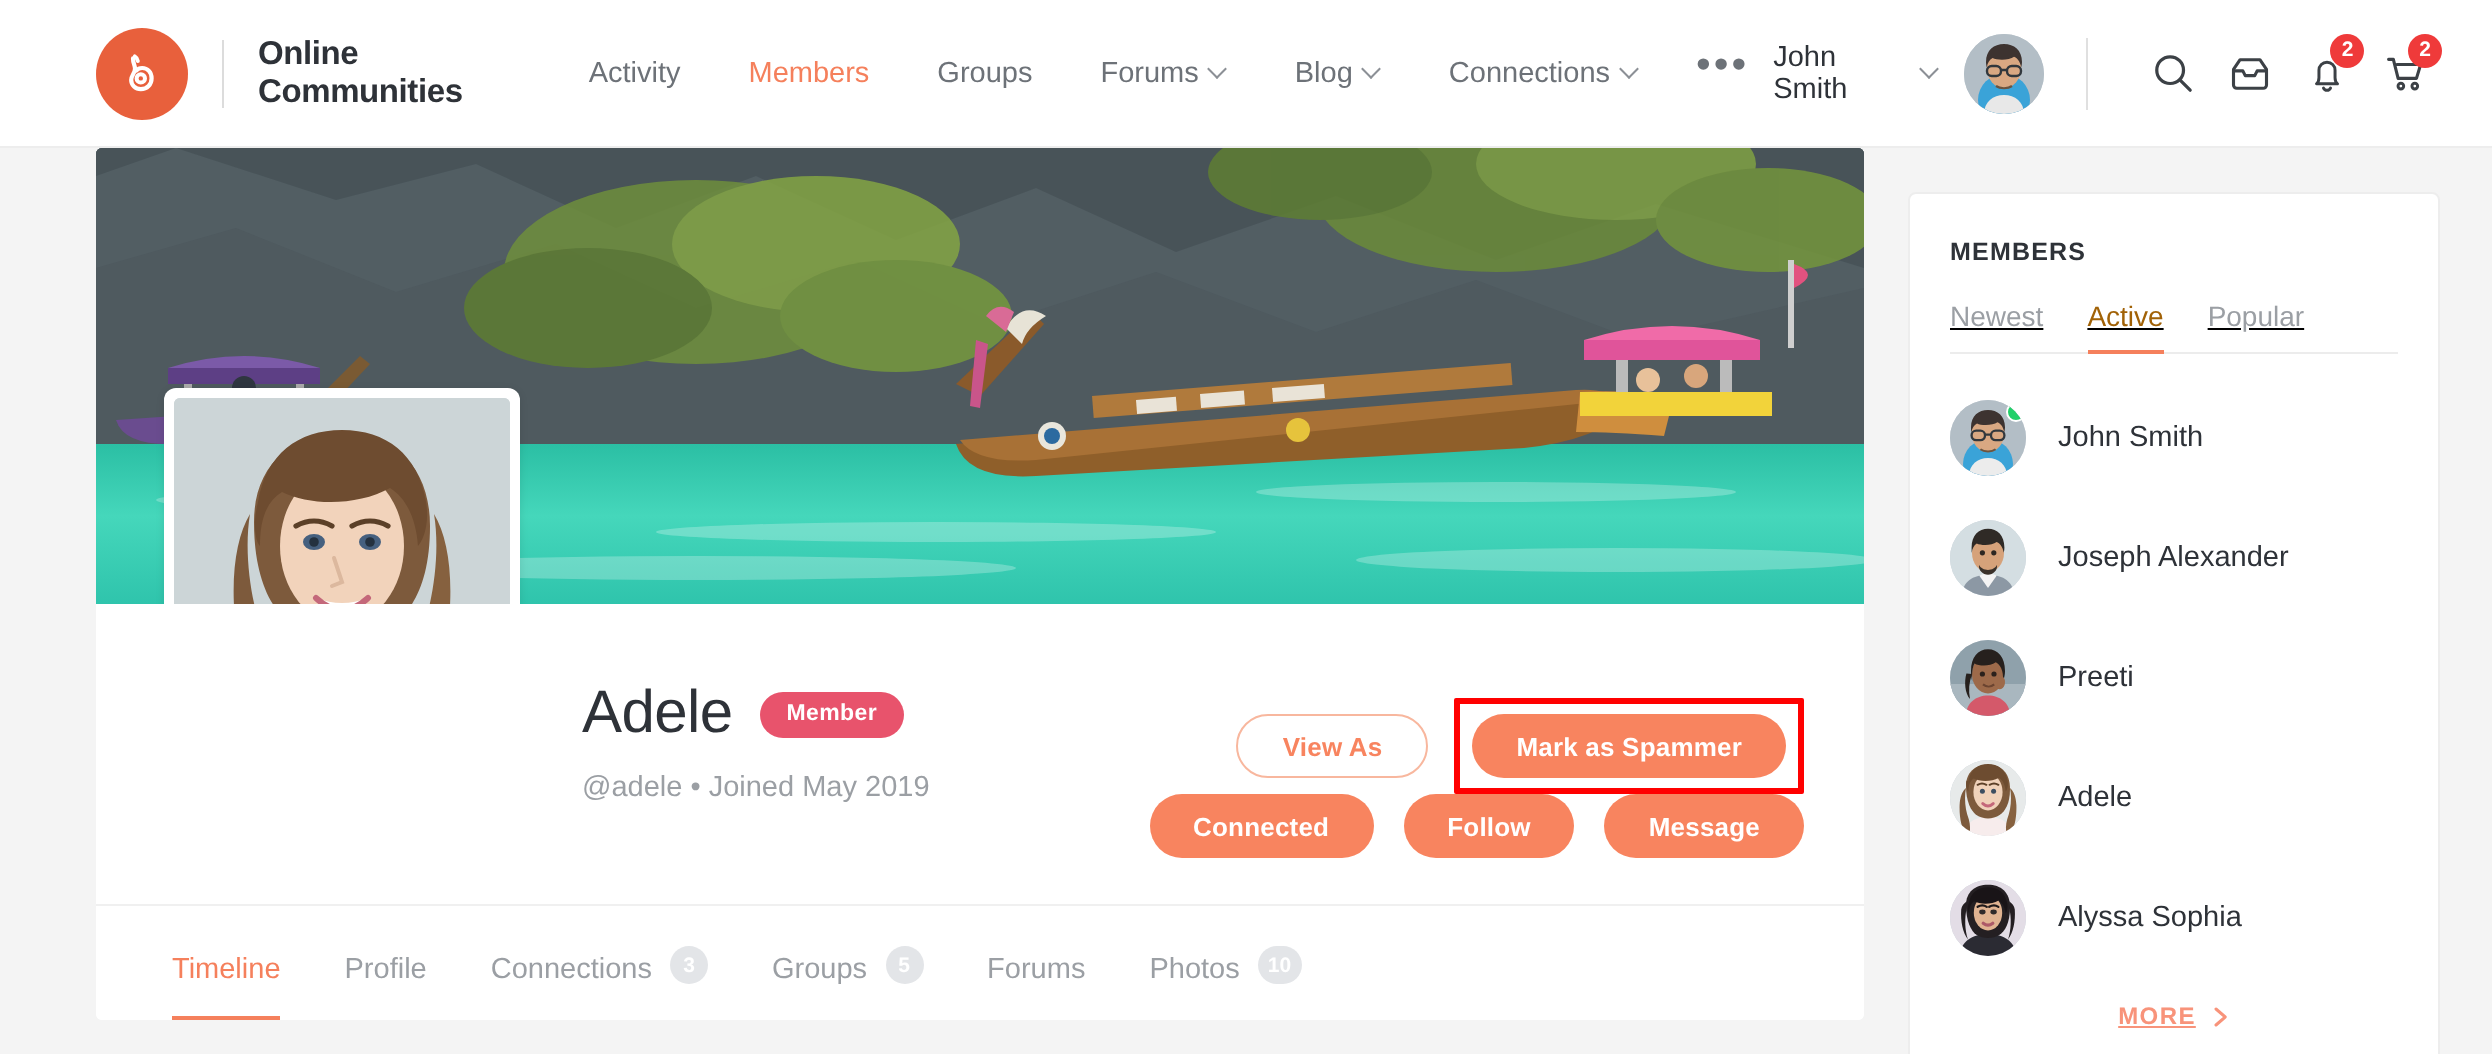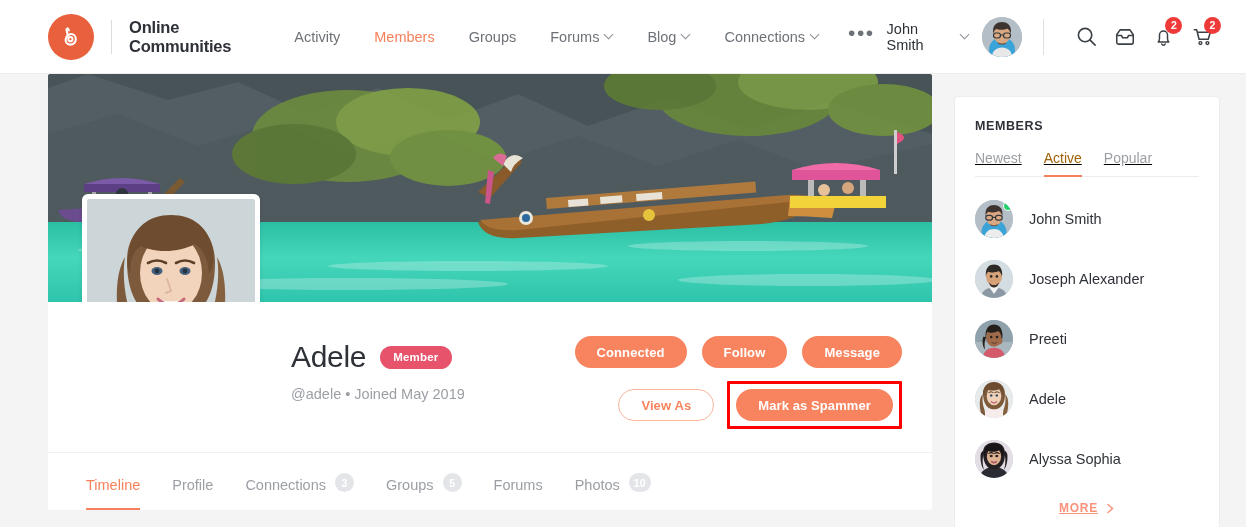--- a/index.html
+++ b/index.html
@@ -632,30 +632,30 @@
       <div class="profile-body">
         <div class="pb-left">
           <div class="name-row">
             <span class="display-name">Adele</span>
             <span class="member-badge">Member</span>
           </div>
           <div class="meta-line">@adele • Joined May 2019</div>
         </div>
 
         <div class="pb-right">
-          <div class="btn-row">
-            <button class="btn">Connected</button>
-            <button class="btn">Follow</button>
-            <button class="btn">Message</button>
-          </div>
           <div class="btn-row second">
             <button class="btn outline">View As</button>
             <span class="highlight-box">
               <button class="btn">Mark as Spammer</button>
             </span>
+          </div>
+          <div class="btn-row">
+            <button class="btn">Connected</button>
+            <button class="btn">Follow</button>
+            <button class="btn">Message</button>
           </div>
         </div>
       </div>
 
       <div class="tabs">
         <div class="tab active">
           <span>Timeline</span>
         </div>
         <div class="tab">
           <span>Profile</span>

